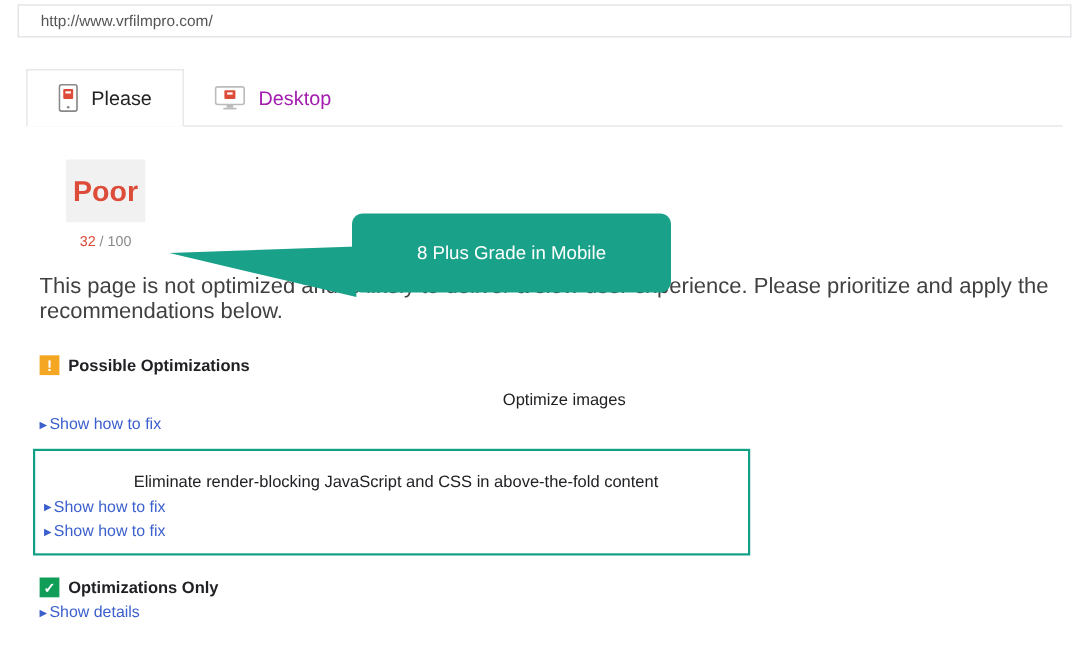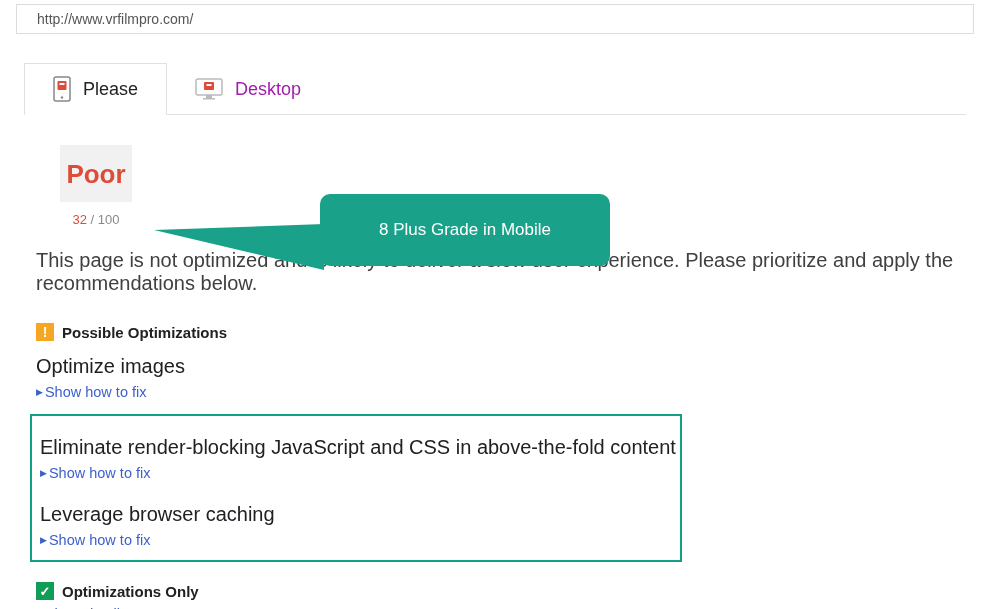--- a/index.html
+++ b/index.html
@@ -91,21 +91,22 @@
     width: 18px; height: 18px;
     background: #0f9d58;
     color: #fff;
     display: inline-flex;
     align-items: center;
     justify-content: center;
     font-size: 13px;
   }
   .opt-item {
     margin: 14px 0 0 36px;
-    font-size: 20px;
+    font-size: 15px;
+    text-align: center;
   }
   .show-link {
     margin: 6px 0 0 36px;
     font-size: 14.5px;
     color: #3b5fcd;
     cursor: pointer;
     display: flex;
     align-items: center;
     gap: 2px;
   }
@@ -206,21 +207,20 @@
     <span class="tri">▶</span>
     <span>Show how to fix</span>
   </div>
 
   <div class="box-two">
     <div class="opt-item">Eliminate render-blocking JavaScript and CSS in above-the-fold content</div>
     <div class="show-link">
       <span class="tri">▶</span>
       <span>Show how to fix</span>
     </div>
-    <div class="opt-item" style="margin-top:22px">Leverage browser caching</div>
     <div class="show-link">
       <span class="tri">▶</span>
       <span>Show how to fix</span>
     </div>
   </div>
 
   <div class="section-hdr" style="margin-top:20px">
     <span class="ok-icon">✓</span>
     <span>Optimizations Only</span>
   </div>

